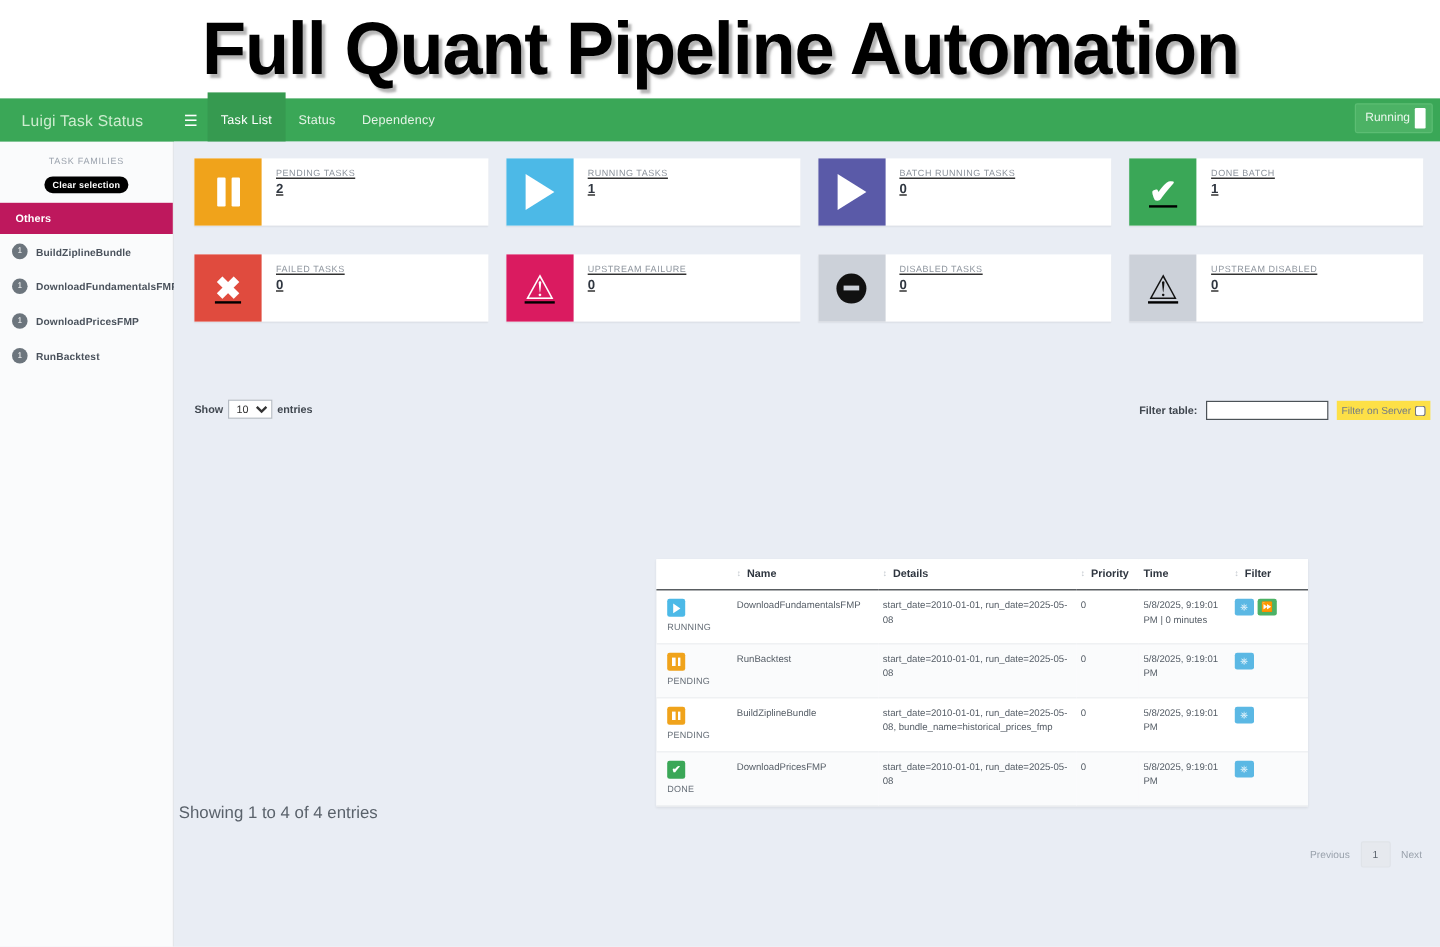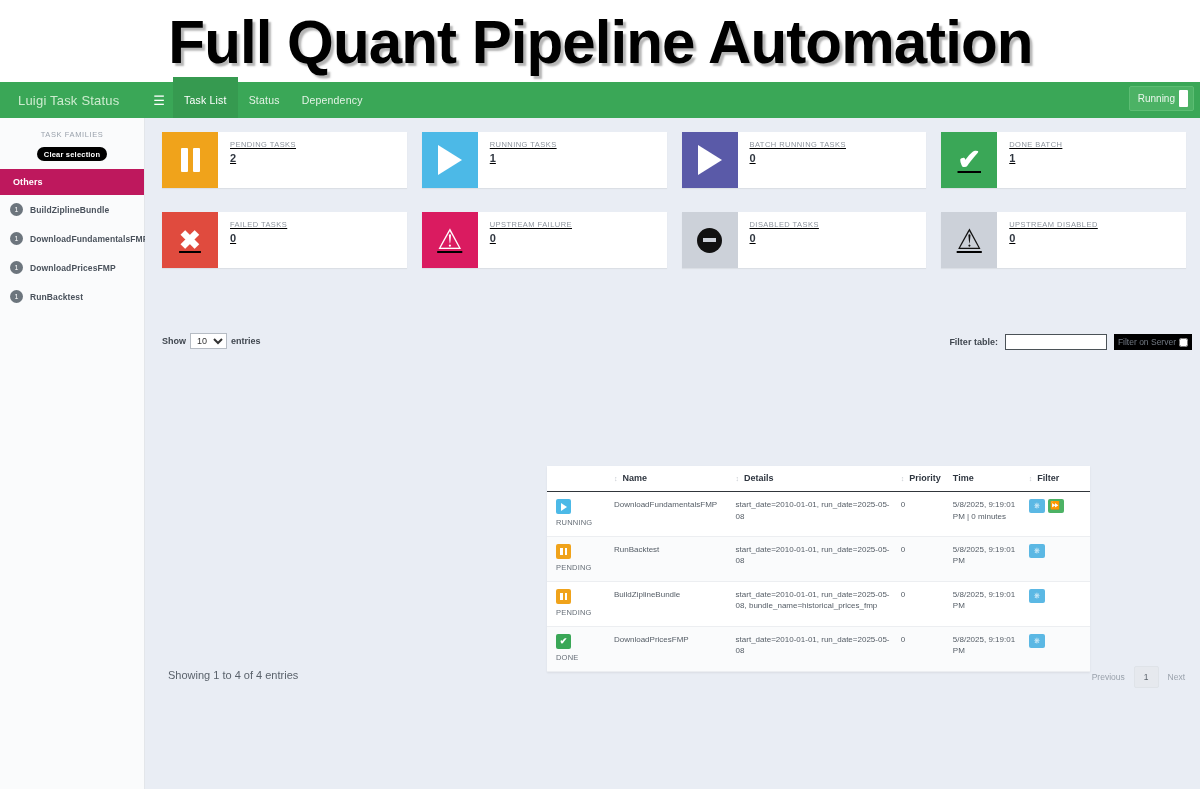--- a/index.html
+++ b/index.html
@@ -186,21 +186,21 @@
   }
   .filter-wrap .flabel{ font-size:9px; font-weight:bold; color:#40474f; }
   .filter-input{
     width:102px; height:16px;
     border:1px solid #4b5257; background:#fff;
     font-size:9px; padding:0 4px;
     font-family:"Liberation Sans", sans-serif;
   }
   .fos{
     display:flex; align-items:center; gap:3px;
-    background:#000000; padding:3px 4px;
+    background:#fde047; padding:3px 4px;
     font-size:8.5px; color:#737b85;
   }
   .fos input{ width:9px; height:9px; margin:0; }
 
   
   .table-shell{
     position:absolute; left:402px; top:348px; width:543px;
     background:#ffffff;
     box-shadow:0 1px 2px rgba(0,0,0,.07);
   }
@@ -253,29 +253,29 @@
     color:#fff;font-size:8px; cursor:pointer;
   }
   .act-btn.blue{ background:#5bb8e4; }
   .act-btn.green{ background:#4cb265; }
 
   
   .tbl-footer{
     position:absolute; left:0; right:0; top:548px; height:26px;
   }
   .showing{
-    position:absolute; left:23px; top:3px;
-    font-size:11px; color:#5a626b;
+    position:absolute; left:4px; top:3px;
+    font-size:14px; color:#5a626b;
   }
   .pager{
     position:absolute; right:8px; top:0;
     display:flex; align-items:center; gap:2px;
     font-size:8.5px; color:#9aa2ac;
   }
-  .pager .pg{ padding:5px 7px; cursor:pointer; }
+  .pager .pg{ padding:5px 7px; cursor:pointer;margin-top:35px; }
   .pager .pg.num{
     background:#e6e9ee; color:#5a626b; border:1px solid #dfe3e8;
     padding:5px 9px; border-radius:2px;
   }
 </style>
 </head>
 <body>
 
 <div class="title-banner">
   <h1>Full Quant Pipeline Automation</h1>

